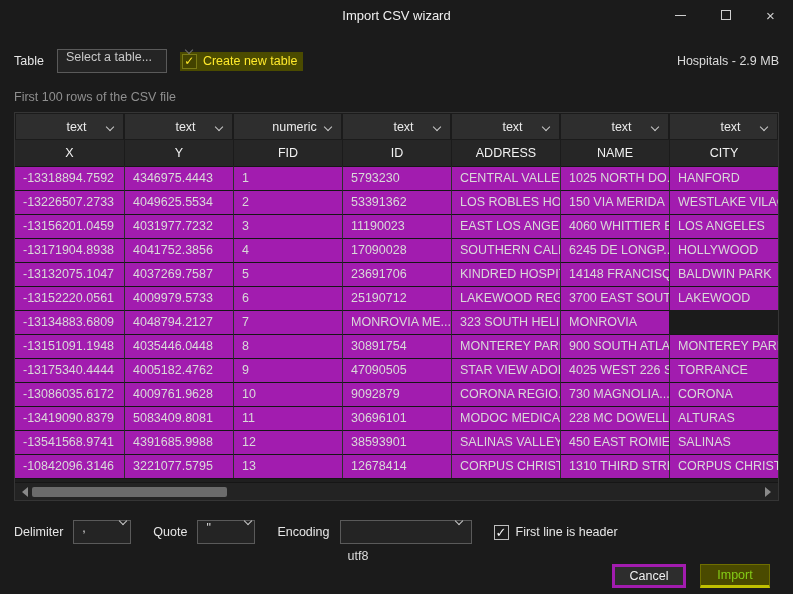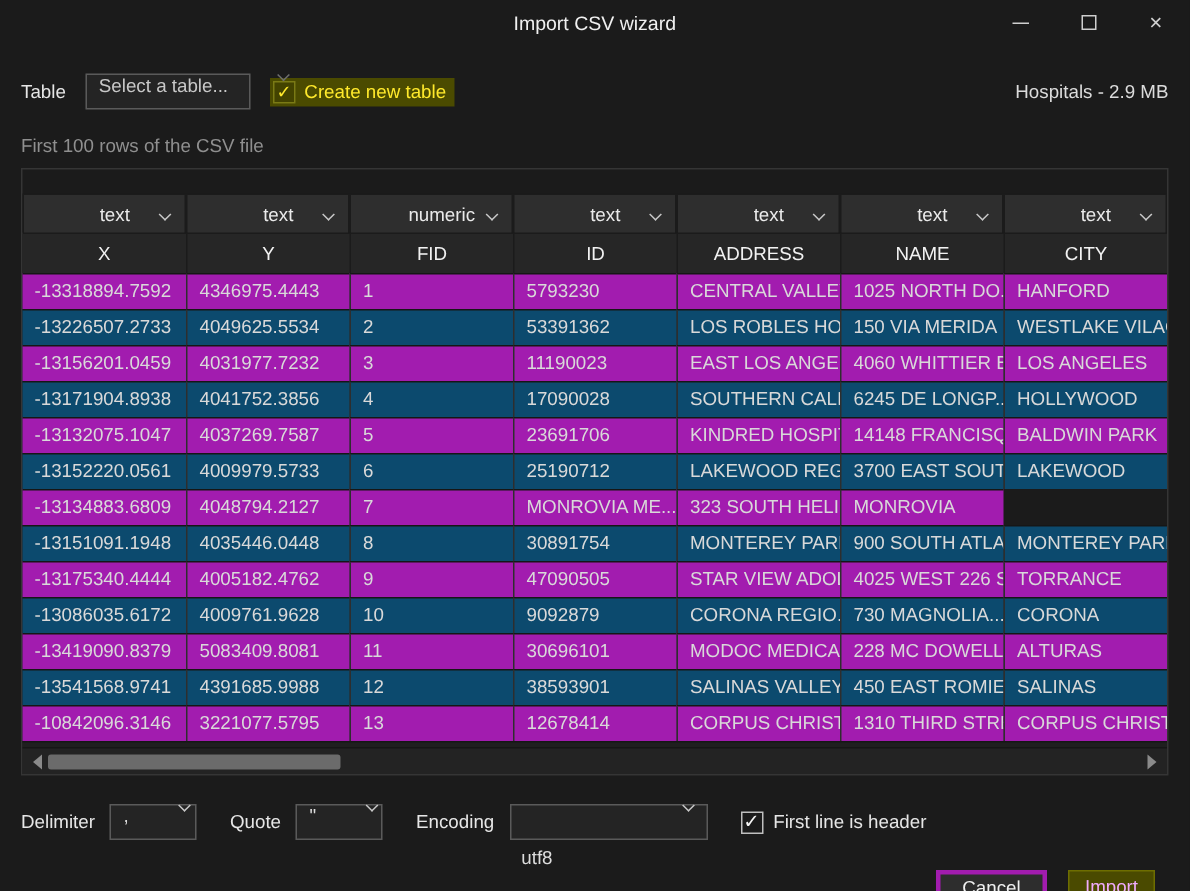--- a/index.html
+++ b/index.html
@@ -30,51 +30,51 @@
   .chev.dim { border-color:#6f6f6f; }
   .table-combo { width:110px; margin-left:13px; }
   .newtable { display:flex; align-items:center; margin-left:13px; background:#4b4b00; padding:2px 6px 2px 2px; }
   .cb-olive { width:15px; height:15px; background:#434300; border:1px solid #7a7a15; color:#ffe92b; font-size:12px; display:flex; align-items:center; justify-content:center; margin-right:6px; font-weight:bold; }
   .newtable-label { color:#ffe92b; }
   .file-info { margin-left:auto; color:#dcdcdc; }
   
   .caption { margin:17px 14px 0 14px; color:#8f8f8f; }
   
   .grid-wrap { margin:8px 14px 0 14px; border:1px solid #353535; background:#1b1b1b; }
-  .type-row { display:grid; grid-template-columns:repeat(7,1fr); gap:2px; background:#1b1b1b; padding:1px 1px 0 1px;margin-top:16px; }
+  .type-row { display:grid; grid-template-columns:repeat(7,1fr); gap:2px; background:#1b1b1b; padding:1px 1px 0 1px; }
   .type-cell { background:#2e2e2e; height:25px; display:flex; align-items:center; justify-content:center; position:relative; color:#eaeaea; cursor:default; }
   .type-cell .tval { margin:0 auto; padding-left:14px; }
   .type-cell .chev { position:absolute; right:10px; top:10px; margin:0; }
   .head-row { display:grid; grid-template-columns:repeat(7,1fr); background:#262626; margin-top:1px; }
   .head-cell { height:26px; display:flex; align-items:center; justify-content:center; color:#f2f2f2; border-left:1px solid #1b1b1b; white-space:nowrap; overflow:hidden; }
   .head-cell:first-child { border-left:none; }
   .data-row { display:grid; grid-template-columns:repeat(7,1fr); }
   .data-row.odd  .cell { background:#a21caf; }
-  .data-row.even .cell { background:#0c4a6e; }
+  .data-row.even .cell { background:#a21caf; }
   .cell { height:24px; line-height:23px; padding-left:8px; color:#d9d9d9; border-left:1px solid #2e2e2e; border-top:1px solid #161616; white-space:nowrap; overflow:hidden; }
   .data-row .cell:first-child { border-left:none; }
   .filler { height:4px; border-top:1px solid #161616; background:#1f1f1f; }
   
   .hscroll { height:18px; background:#232323; border-top:1px solid #161616; display:flex; align-items:center; position:relative; }
   .arr { width:0; height:0; border-top:5px solid transparent; border-bottom:5px solid transparent; }
   .arr-left  { border-right:6px solid #8a8a8a; margin-left:7px; }
   .arr-right { border-left:6px solid #8a8a8a; position:absolute; right:7px; }
   .thumb { position:absolute; left:17px; width:195px; height:10px; background:#6b6b6b; border-radius:2px; }
   
   .options-row { display:flex; align-items:center; margin:19px 14px 0 14px; height:24px; }
   .options-row .lbl { margin-right:10px; }
   .sm-combo { width:58px; color:#dcdcdc; }
   .enc-combo { width:132px; color:#dcdcdc; }
   .gap { width:22px; }
   .cb-plain { width:15px; height:15px; border:1px solid #bfbfbf; background:#1b1b1b; color:#f5f5f5; font-size:13px; font-weight:bold; display:flex; align-items:center; justify-content:center; margin:0 7px 0 22px; }
   
   .actions { display:flex; justify-content:flex-end; align-items:center; margin:20px 23px 0 0; }
   .btn { height:24px; display:flex; align-items:center; justify-content:center; cursor:default; }
   .btn-cancel { width:74px; background:#2d2d2d; border:3px solid #a21caf; color:#f0f0f0; margin-right:14px; }
-  .btn-import { width:58px; background:#4a4a00; border:1px solid #6e6e00; border-bottom:3px solid #c0c000; color:#f0abfc; }
+  .btn-import { width:70px; background:#4a4a00; border:1px solid #6e6e00; border-bottom:3px solid #c0c000; color:#84cc16; }
 </style>
 </head>
 <body>
 
 <div class="titlebar">
   <div class="title">Import CSV wizard</div>
   <div class="win-controls">
     <div class="win-btn">
         <span class="glyph-min"></span>
       </div>

